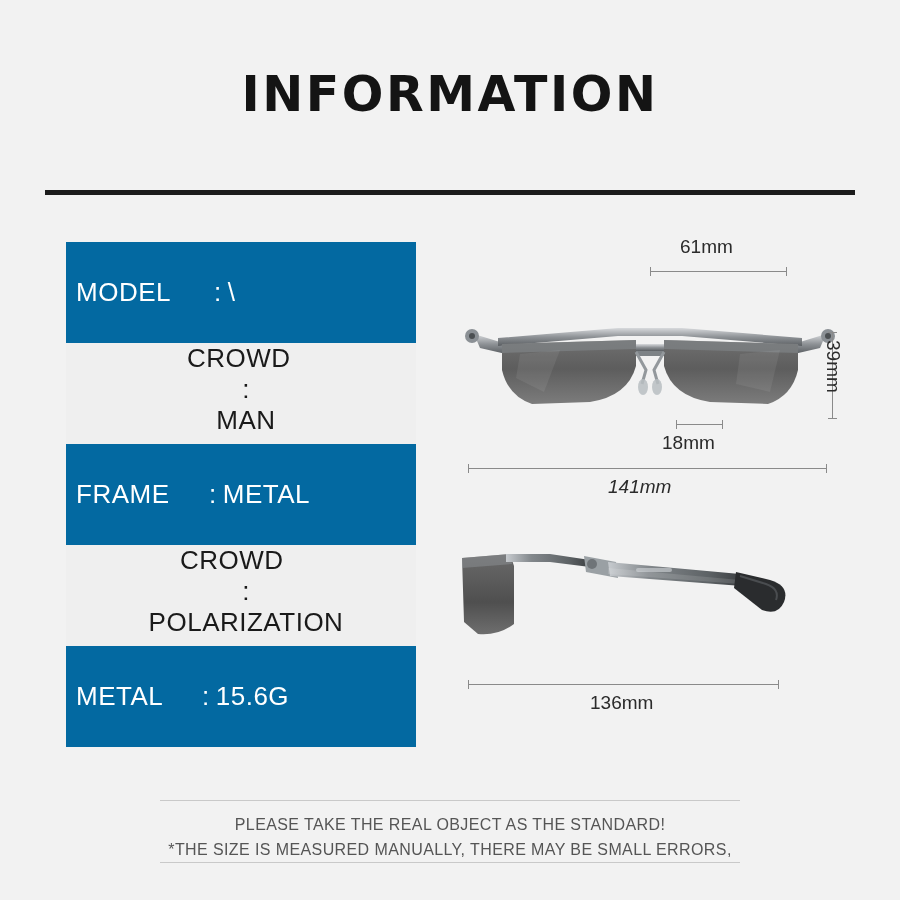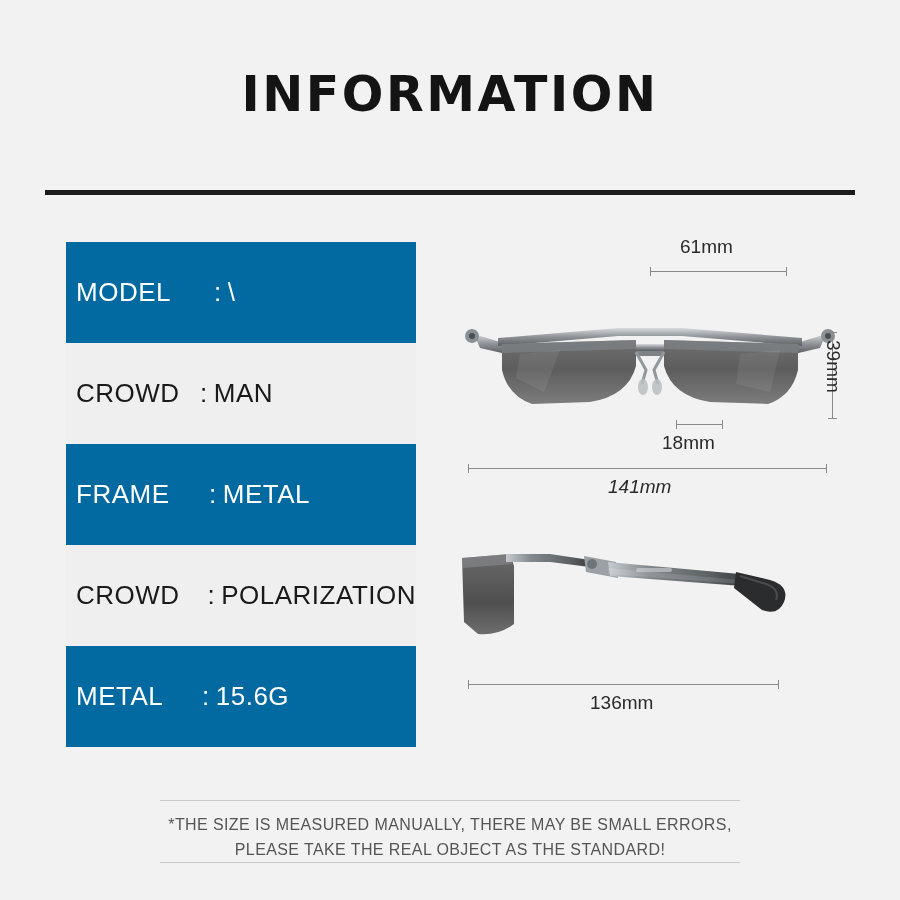--- a/index.html
+++ b/index.html
@@ -57,20 +57,21 @@
     padding-left: 10px;
     box-sizing: border-box;
   }
   .spec-row.dark {
     background: #0369a1;
     color: #ffffff;
   }
   .spec-row.light {
     background: #efefef;
     color: #1a1a1a;
+    flex-direction: column;
   }
   .spec-label {
     font-size: 26px;
     letter-spacing: 0.5px;
     white-space: nowrap;
   }
   .spec-colon {
     display: inline-block;
     margin: 0 6px;
   }
@@ -290,18 +291,18 @@
 
     <div class="dim-line dim-h" style="top:448px;left:28px;width:310px;"></div>
     <div class="tick tick-v" style="top:444px;left:28px;"></div>
     <div class="tick tick-v" style="top:444px;left:338px;"></div>
     <div class="dim-text" style="top:456px;left:150px;">136mm</div>
 
   </div>
 
   <div class="footnote-rule"></div>
   <div class="footnote">
+    <div>PLEASE TAKE THE REAL OBJECT AS THE STANDARD!</div>
     <div>*THE SIZE IS MEASURED MANUALLY, THERE MAY BE SMALL ERRORS,</div>
-    <div>PLEASE TAKE THE REAL OBJECT AS THE STANDARD!</div>
   </div>
   <div class="footnote-rule bottom"></div>
 
 </div>
 
 </body></html>

